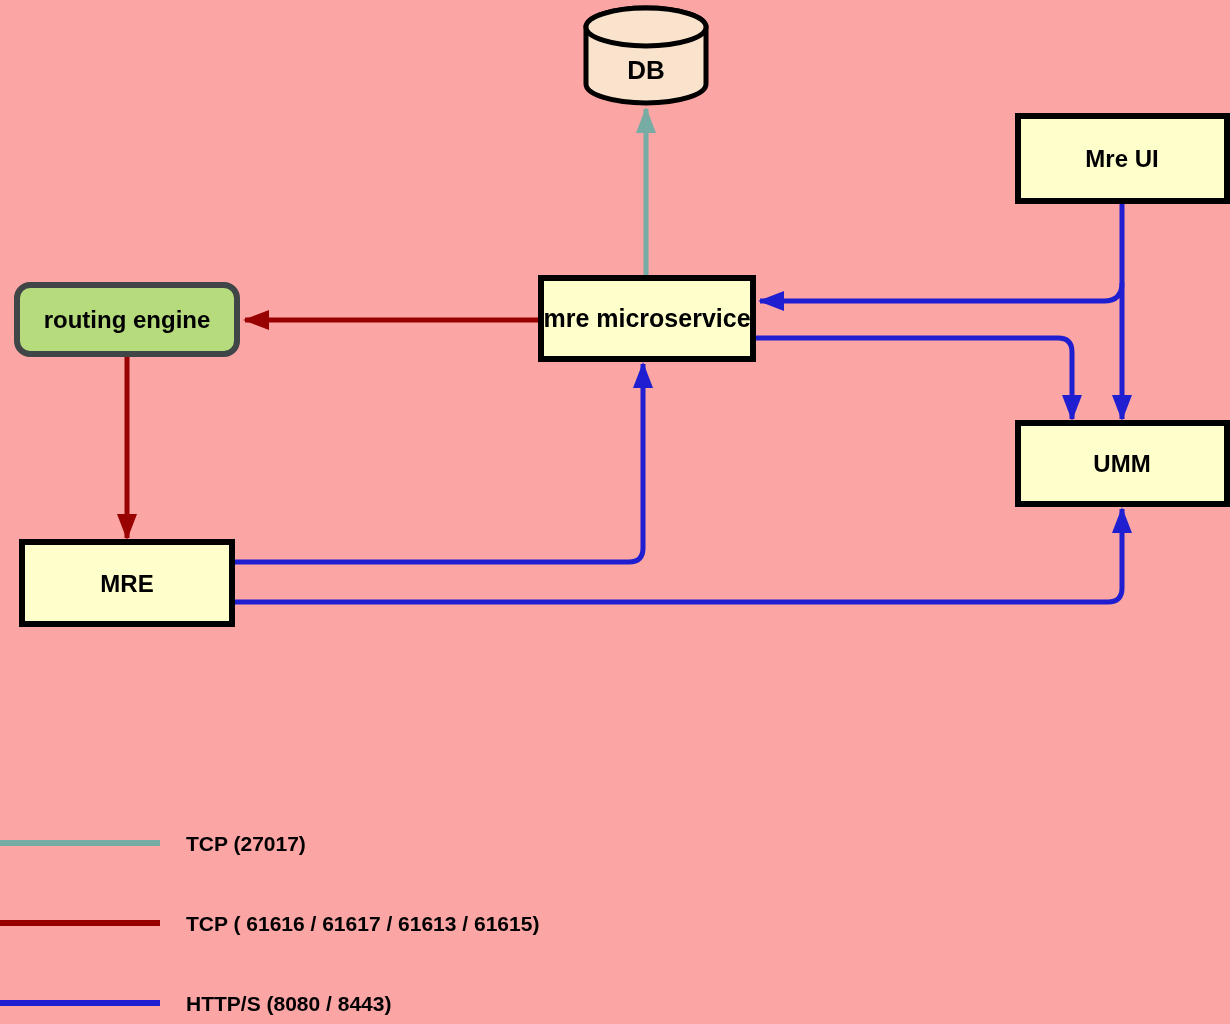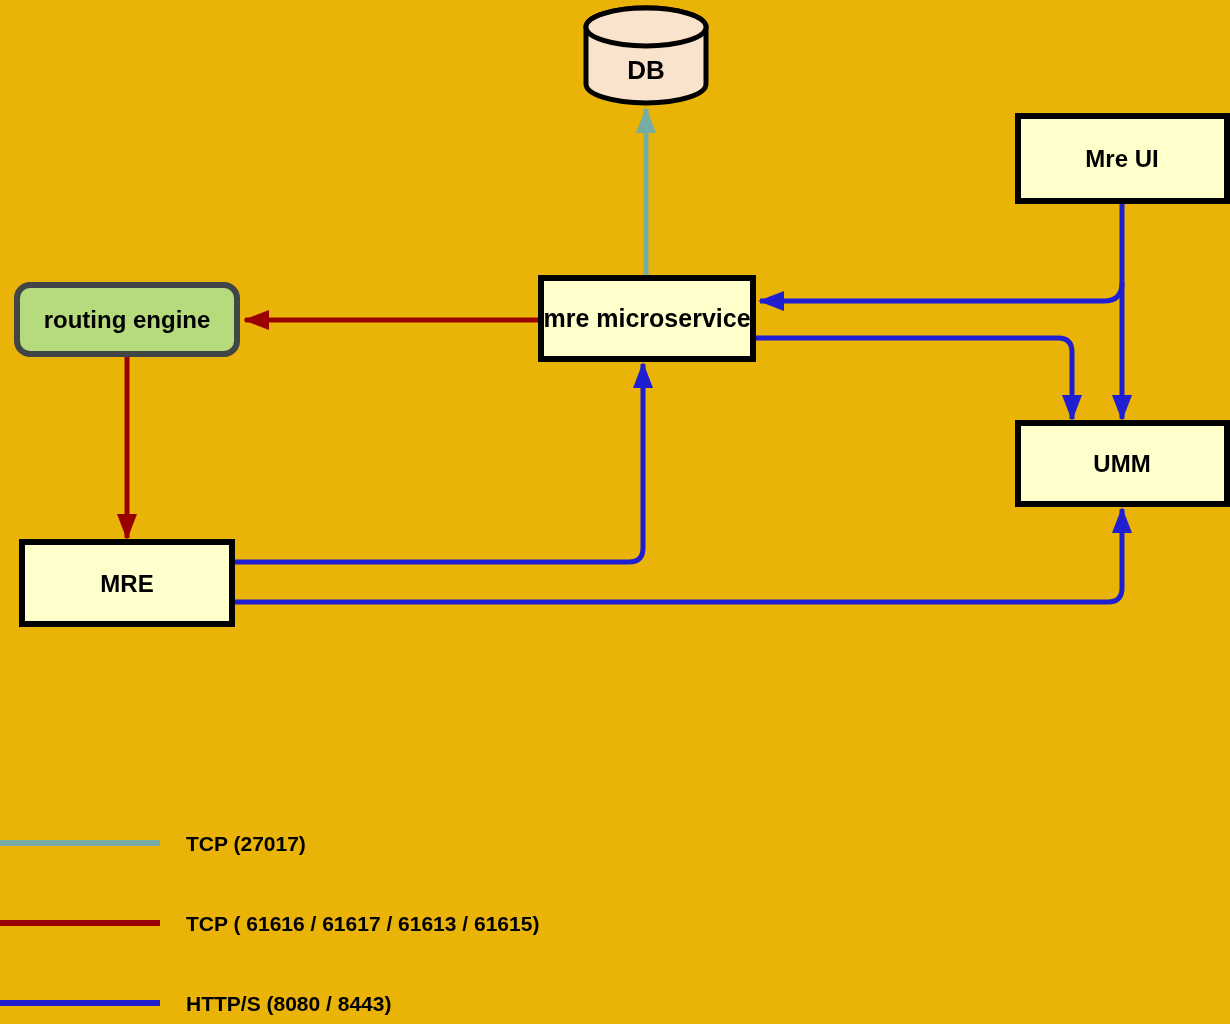--- a/index.html
+++ b/index.html
@@ -4,21 +4,21 @@
 <style>
   html, body {
     margin: 0;
     padding: 0;
     background: #ffffff;
   }
   .stage {
     position: relative;
     width: 1230px;
     height: 1024px;
-    background: #eab308;
+    background: #fca5a5;
     overflow: hidden;
     font-family: "Liberation Sans", sans-serif;
   }
   svg text {
     font-family: "Liberation Sans", sans-serif;
     font-weight: bold;
     fill: #000000;
   }
   .node-label   { font-size: 24px; }
   .node-label-wide { font-size: 25px; }

